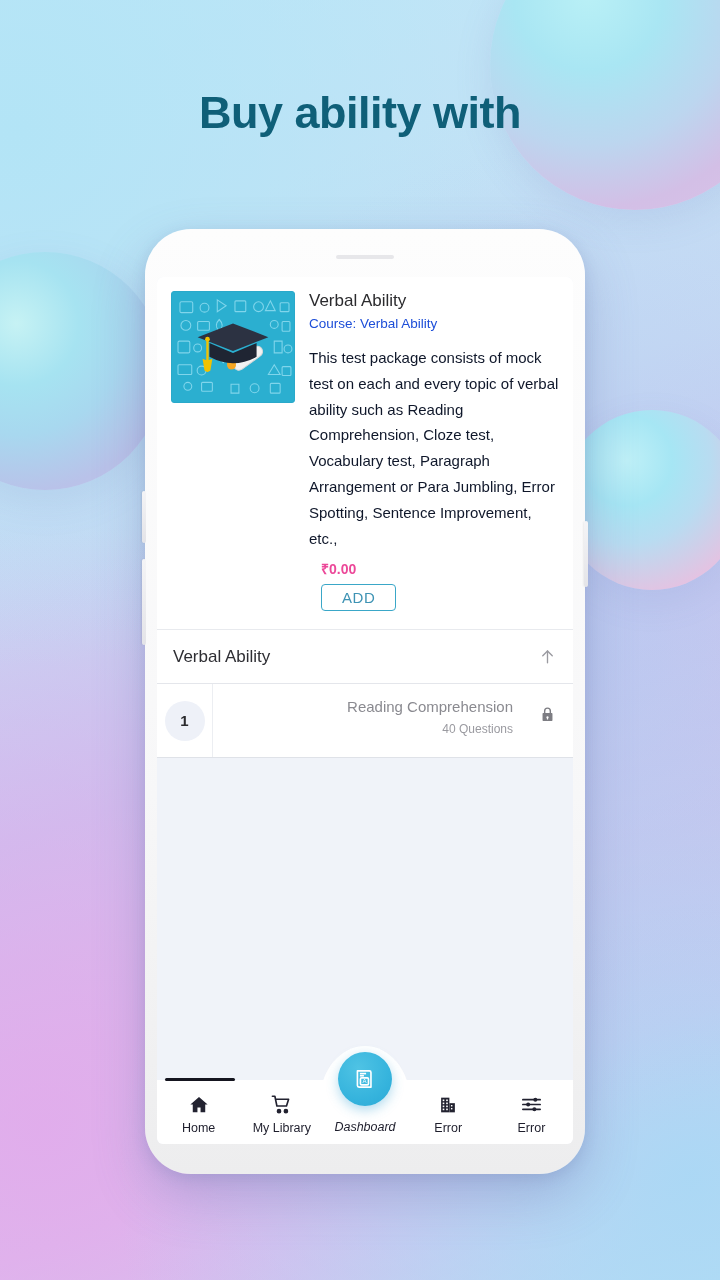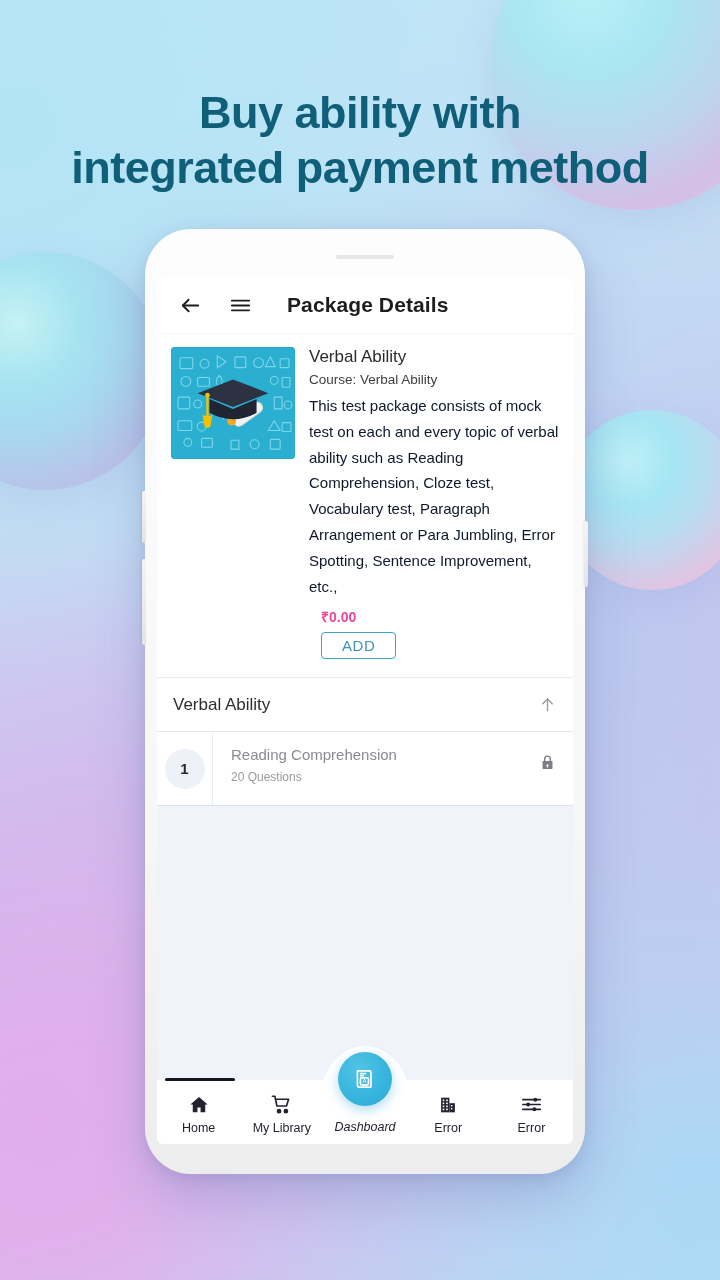--- a/index.html
+++ b/index.html
@@ -123,21 +123,21 @@
   .thumb{
     width:124px; height:112px; flex:none; border-radius:3px;
     background:#2bafd0;
     position:relative; overflow:hidden;
     border:1px solid #2aa9ca;
   }
   .thumb svg{ position:absolute; inset:0; width:100%; height:100%; }
 
   .detail-body{ flex:1; min-width:0; }
   .pkg-title{ font-size:17px; color:#2b2b2e; margin-bottom:5px; }
-  .pkg-course{ font-size:13.5px; color:#404040; margin-bottom:6px; }
+  .pkg-course{ font-size:13.5px; color:#1d4ed8; margin-bottom:14px; }
   .pkg-desc{ font-size:15px; color:#0f172a; line-height:1.72; }
   .pkg-price{ font-size:14px; font-weight:700; color:#ec4899; margin:8px 0 6px 12px; }
   .add-btn{
     margin-left:12px;
     display:inline-block;
     border:1.6px solid #3aa7c8;
     color:#3e93b4;
     background:#fff;
     border-radius:4px;
     padding:4px 20px;
@@ -165,21 +165,21 @@
     width:56px; flex:none;
     display:flex; align-items:center; justify-content:center;
     border-right:1px solid #eceef2;
   }
   .num-circle{
     width:40px; height:40px; border-radius:50%;
     background:#eef1f8;
     display:flex; align-items:center; justify-content:center;
     font-size:15px; font-weight:700; color:#2b2b2e;
   }
-  .row-main{ flex:1; padding:14px 8px 17px 18px; min-width:0; }
+  .row-main{ flex:1; padding:14px 8px 17px 18px; min-width:0;text-align:right; }
   .row-title{ font-size:15px; color:#8a8a90; margin-bottom:7px; }
   .row-sub{ font-size:12px; color:#9a9aa0; }
   .row-lock{ width:52px; flex:none; display:flex; align-items:flex-start; justify-content:center; padding-top:22px; color:#7d7d83; }
 
   .filler{ flex:1; background:#f0f3f9; }
 
   
   .screen-inner{ display:flex; flex-direction:column; height:100%; }
 
   .bottomnav-wrap{ position:relative; flex:none; }
@@ -225,48 +225,31 @@
 <div class="bg-tint-b"></div>
 <div class="bg-tint-c"></div>
 <div class="bg-tint-d"></div>
 
 <div class="sphere sphere-tr"></div>
 <div class="sphere sphere-l"></div>
 <div class="sphere sphere-r"></div>
 
 <div class="headline">
   <span>Buy ability with</span>
-  <span class="l2">integrated payment method</span>
 </div>
 
 <div class="phone">
   <div class="phone-speaker"></div>
   <div class="side-btn b1"></div>
   <div class="side-btn b2"></div>
   <div class="side-btn r1"></div>
 
   <div class="screen">
    <div class="screen-inner">
 
-    <div class="appbar">
-      <div class="appbar-icon">
-        <svg width="23" height="23" viewBox="0 0 24 24" fill="none" stroke="currentColor" stroke-width="1.9" stroke-linecap="round" stroke-linejoin="round">
-          <line x1="20" y1="12" x2="4" y2="12"></line>
-              <polyline points="10,6 4,12 10,18"></polyline>
-        </svg>
-      </div>
-      <div class="appbar-icon menu">
-        <svg width="23" height="23" viewBox="0 0 24 24" stroke="currentColor" stroke-width="1.9" stroke-linecap="round">
-          <line x1="3" y1="7" x2="21" y2="7"></line>
-              <line x1="3" y1="12" x2="21" y2="12"></line>
-              <line x1="3" y1="17" x2="21" y2="17"></line>
-        </svg>
-      </div>
-      <div class="appbar-title">Package Details</div>
-    </div>
 
     <div class="detail-card">
       <div class="thumb">
         <svg viewBox="0 0 124 112" xmlns="http://www.w3.org/2000/svg">
           <g stroke="#8fdcf0" stroke-width="1.1" fill="none" opacity=".85">
             <rect x="8" y="10" width="13" height="11" rx="1.5"></rect>
             <circle cx="33" cy="16" r="4.5"></circle>
             <path d="M46 8 l9 6 -9 6 z"></path>
             <rect x="64" y="9" width="11" height="11" rx="1"></rect>
             <circle cx="88" cy="15" r="5"></circle>
@@ -325,21 +308,21 @@
         </svg>
       </div>
     </div>
 
     <div class="list-row">
       <div class="row-num">
         <div class="num-circle">1</div>
       </div>
       <div class="row-main">
         <div class="row-title">Reading Comprehension</div>
-        <div class="row-sub">20 Questions</div>
+        <div class="row-sub">40 Questions</div>
       </div>
       <div class="row-lock">
         <svg width="17" height="17" viewBox="0 0 24 24" fill="currentColor">
           <path d="M12 2a5 5 0 0 0-5 5v3H6a1 1 0 0 0-1 1v9a1 1 0 0 0 1 1h12a1 1 0 0 0 1-1v-9a1 1 0 0 0-1-1h-1V7a5 5 0 0 0-5-5zm0 2a3 3 0 0 1 3 3v3H9V7a3 3 0 0 1 3-3zm0 10.5a1.6 1.6 0 0 1 1.6 1.6 1.6 1.6 0 0 1-.8 1.38V19h-1.6v-1.52a1.6 1.6 0 0 1-.8-1.38A1.6 1.6 0 0 1 12 14.5z"></path>
         </svg>
       </div>
     </div>
 
     <div class="filler"></div>
 

